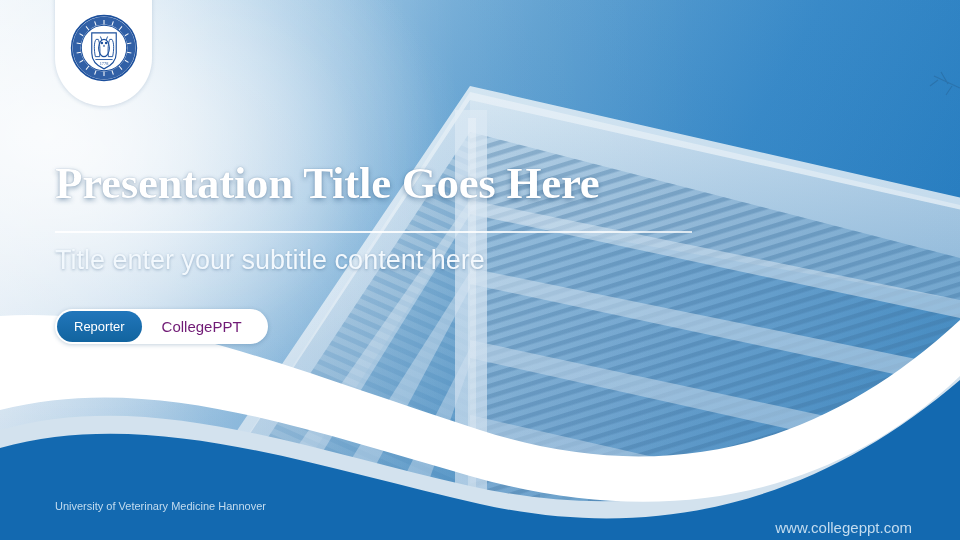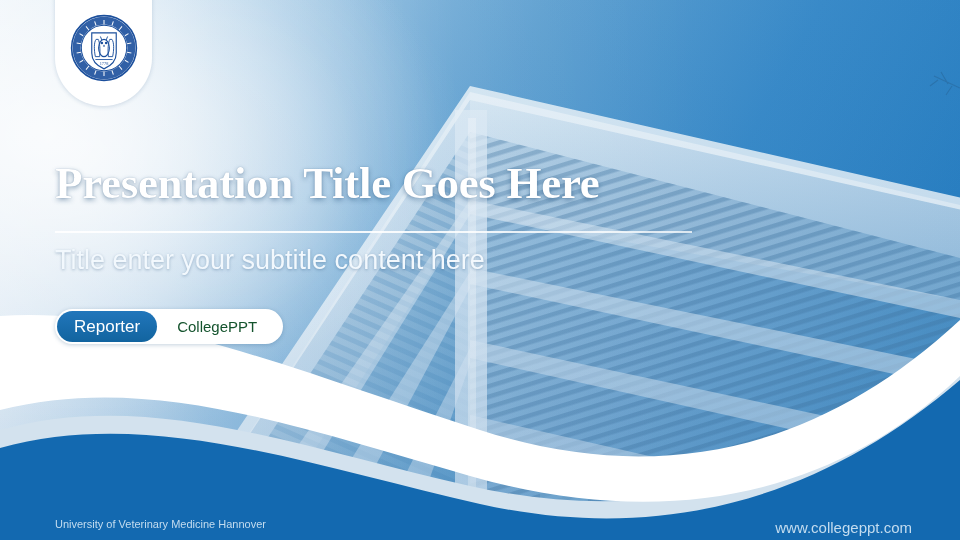--- a/index.html
+++ b/index.html
@@ -115,33 +115,33 @@
   .pill-badge {
     height: 31px;
     margin: 2px;
     padding: 0 17px;
     display: flex;
     align-items: center;
     justify-content: center;
     background: linear-gradient(180deg, #2176bb 0%, #12649f 100%);
     color: #ffffff;
     border-radius: 16px;
-    font-size: 17px;
+    font-size: 13px;
   }
   .pill-text {
     padding: 0 22px 0 18px;
     font-size: 15px;
-    color: #14532d;
+    color: #701a75;
   }
 
   
   .footer-left {
     position: absolute;
     left: 55px;
-    bottom: 10px;
+    bottom: 28px;
     font-size: 11px;
     color: #c3dcef;
   }
   .footer-right {
     position: absolute;
     right: 48px;
     bottom: 4px;
     font-size: 15px;
     color: #c3dcef;
   }

